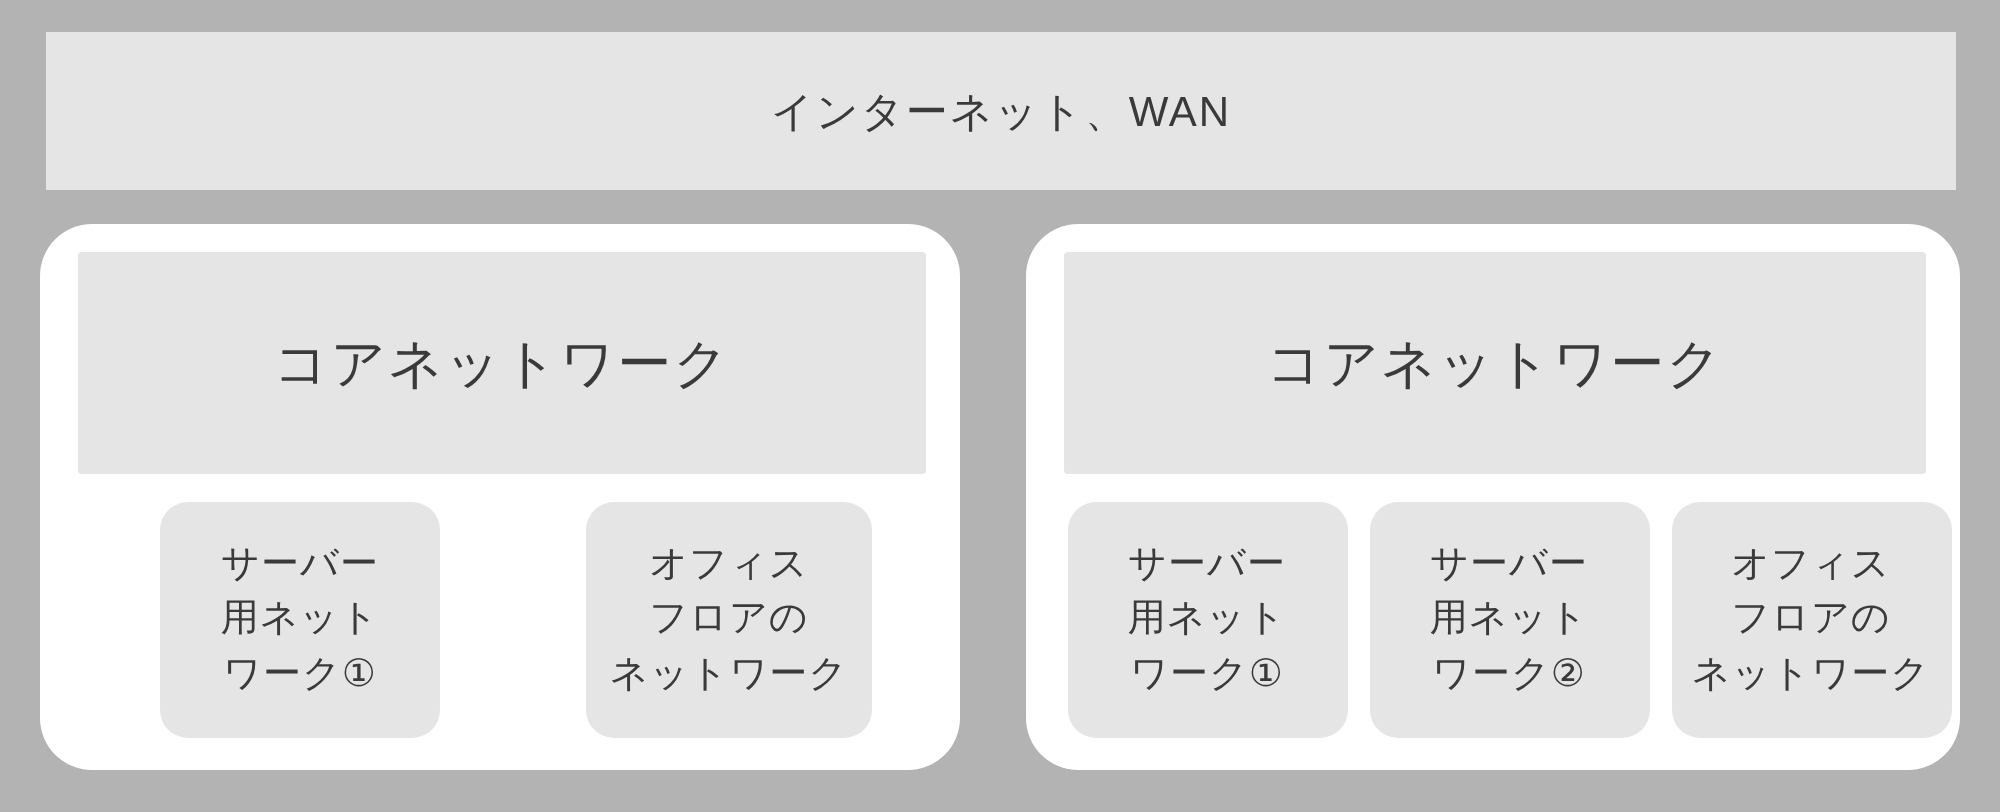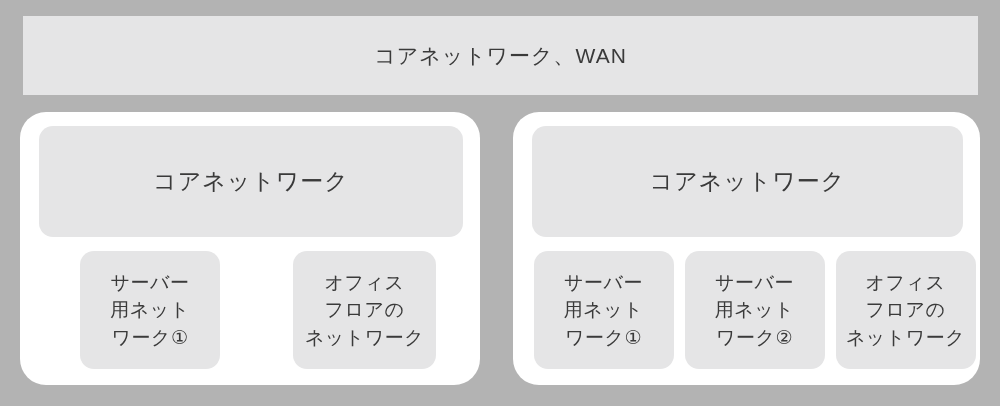--- a/index.html
+++ b/index.html
@@ -28,23 +28,23 @@
   .panel{
     position:absolute;top:112px;height:273px;
     background:var(--panel-fill);
     border-radius:26px;
   }
   .panel-left{left:20px;width:460px;}
   .panel-right{left:513px;width:467px;}
   .core-box{
     position:absolute;top:14px;left:19px;right:17px;height:111px;
     background:var(--box-fill);
-    border-radius:14px;
+    border-radius:2px;
     display:flex;align-items:center;justify-content:center;
-    font-size:23px;letter-spacing:1px;
+    font-size:27px;letter-spacing:1px;
   }
   .sub-row{
     position:absolute;top:139px;left:16px;right:0;
     display:flex;justify-content:center;
   }
   .sub-row-wide-gap{gap:73px;}
   .sub-row-narrow-gap{gap:11px;}
   .sub-box{
     width:140px;height:118px;
     background:var(--box-fill);
@@ -52,21 +52,21 @@
     display:flex;align-items:center;justify-content:center;
     text-align:center;
     font-size:19px;line-height:1.45;letter-spacing:0.5px;
     white-space:pre-line;
   }
   .sub-box-office-left{width:143px;}
 </style>
 </head>
 <body>
 
-<div class="banner">コアネットワーク、WAN</div>
+<div class="banner">インターネット、WAN</div>
 
 <div class="panel panel-left">
   <div class="core-box">コアネットワーク</div>
   <div class="sub-row sub-row-wide-gap">
     <div class="sub-box">サーバー
 用ネット
 ワーク①</div>
     <div class="sub-box sub-box-office-left">オフィス
 フロアの
 ネットワーク</div>

